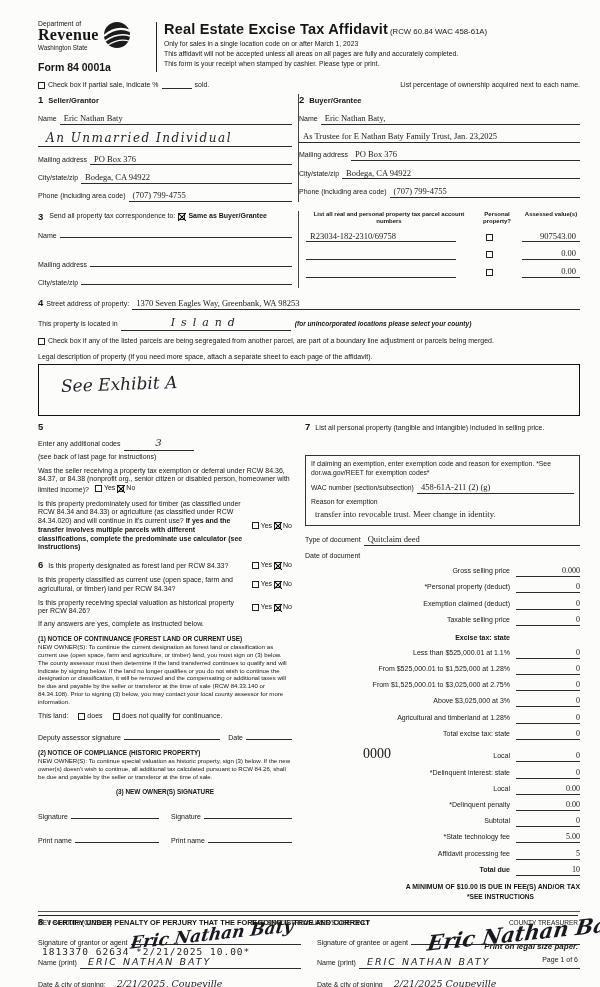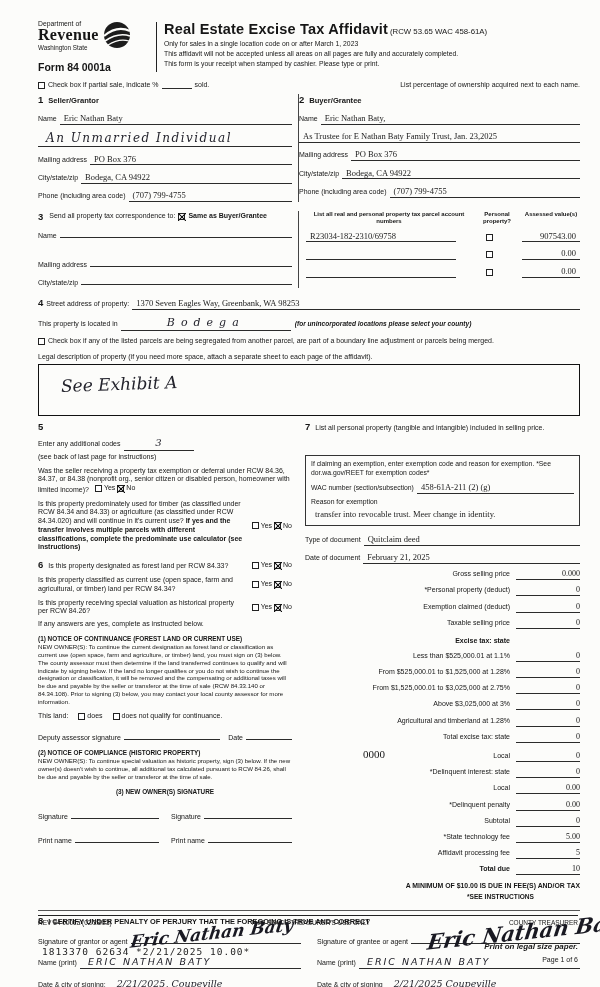--- a/index.html
+++ b/index.html
@@ -79,21 +79,21 @@
   .twosig{display:flex;gap:12px;margin-top:14px;}
   .twosig .half{flex:1;display:flex;align-items:baseline;}
 
   
   .exbox{border:1px solid #333;padding:4px 5px 5px 5px;margin-top:22px;font-size:6.8px;}
   .taxrow{display:flex;justify-content:flex-end;align-items:baseline;margin-top:5.2px;}
   .taxrow .tl{text-align:right;}
   .taxrow .tv{width:64px;flex:none;margin-left:6px;border-bottom:1px solid #2b2b2b;text-align:right;
               font-family:"Liberation Serif",serif;font-size:8px;min-height:9px;}
   .taxrow.noval .tv{border-bottom:none;}
-  .taxrow .pre{margin-right:auto;padding-left:58px;font-family:"Liberation Serif",serif;font-size:11px;}
+  .taxrow .pre{margin-right:auto;padding-left:58px;font-family:"Liberation Serif",serif;font-size:14px;}
   .minnote{font-weight:bold;font-size:6.9px;text-align:right;margin-top:7px;}
   .seeinstr{font-size:6.6px;text-align:right;padding-right:46px;margin-top:2px;font-weight:bold;}
 
   
   .sec8{border-top:1px solid #555;margin-top:9px;padding-top:4px;position:relative;}
   .sec8 .sectitle{font-size:7.4px;}
   .sigcols{display:flex;gap:16px;margin-top:4px;}
   .sigcol{flex:1;position:relative;}
   .handprint{font-family:"DejaVu Sans",sans-serif;font-size:9.5px;letter-spacing:2px;color:#1b1b24;
              transform:rotate(-1deg);padding-left:8px;white-space:nowrap;}
@@ -129,21 +129,21 @@
           <path d="M3 21 Q16 12 28 16" stroke="#fcfcfa" stroke-width="1.6" fill="none"></path>
           <path d="M6 25 Q17 18 27 21" stroke="#fcfcfa" stroke-width="1.1" fill="none"></path>
         </svg>
       </div>
       <div class="form-number">Form 84 0001a</div>
     </div>
     <div class="vdiv"></div>
     <div class="title-block">
       <div class="title-line">
         <span class="title">Real Estate Excise Tax Affidavit</span>
-        <span class="title-ref">(RCW 53.65 WAC 458-61A)</span>
+        <span class="title-ref">(RCW 60.84 WAC 458-61A)</span>
       </div>
       <div class="hnote">Only for sales in a single location code on or after March 1, 2023</div>
       <div class="hnote">This affidavit will not be accepted unless all areas on all pages are fully and accurately completed.</div>
       <div class="hnote">This form is your receipt when stamped by cashier. Please type or print.</div>
     </div>
   </div>
 
   <div class="partial">
     <span class="cb"></span>
     <span>Check box if partial sale, indicate %</span>
@@ -248,21 +248,21 @@
   </div>
 
   <div class="sec4">
     <div class="frow" style="margin-top:0;">
       <span class="secnum">4</span>
       <span class="lbl">Street address of property:</span>
       <span class="uline fill"><span class="typed">1370 Seven Eagles Way, Greenbank, WA 98253</span></span>
     </div>
     <div class="frow">
       <span class="lbl">This property is located in</span>
-      <span class="uline" style="width:170px;text-align:center;"><span class="hand" style="font-size:11px;letter-spacing:6px;">Bodega</span></span>
+      <span class="uline" style="width:170px;text-align:center;"><span class="hand" style="font-size:11px;letter-spacing:6px;">Island</span></span>
       <span class="note-bi">(for unincorporated locations please select your county)</span>
     </div>
     <div class="frow" style="align-items:center;gap:3px;">
       <span class="cb"></span>
       <span>Check box if any of the listed parcels are being segregated from another parcel, are part of a boundary line adjustment or parcels being merged.</span>
     </div>
     <div class="frow">
           <span>Legal description of property (if you need more space, attach a separate sheet to each page of the affidavit).</span>
         </div>
   </div>
@@ -398,21 +398,20 @@
         <div style="margin-top:4px;">Reason for exemption</div>
         <div class="typed" style="margin-top:3px;white-space:normal;">transfer into revocable trust. Meer change in identity.</div>
       </div>
 
       <div class="frow" style="margin-top:8px;">
         <span class="lbl">Type of document</span>
         <span class="uline fill"><span class="typed">Quitclaim deed</span></span>
       </div>
       <div class="frow">
         <span class="lbl">Date of document</span>
-        <span class="uline fill"><span class="typed">February 21, 2025</span></span>
       </div>
 
       <div style="margin-top:4px;">
         <div class="taxrow">
               <span class="tl">Gross selling price</span>
               <span class="tv">0.000</span>
             </div>
         <div class="taxrow">
               <span class="tl">*Personal property (deduct)</span>
               <span class="tv">0</span>

